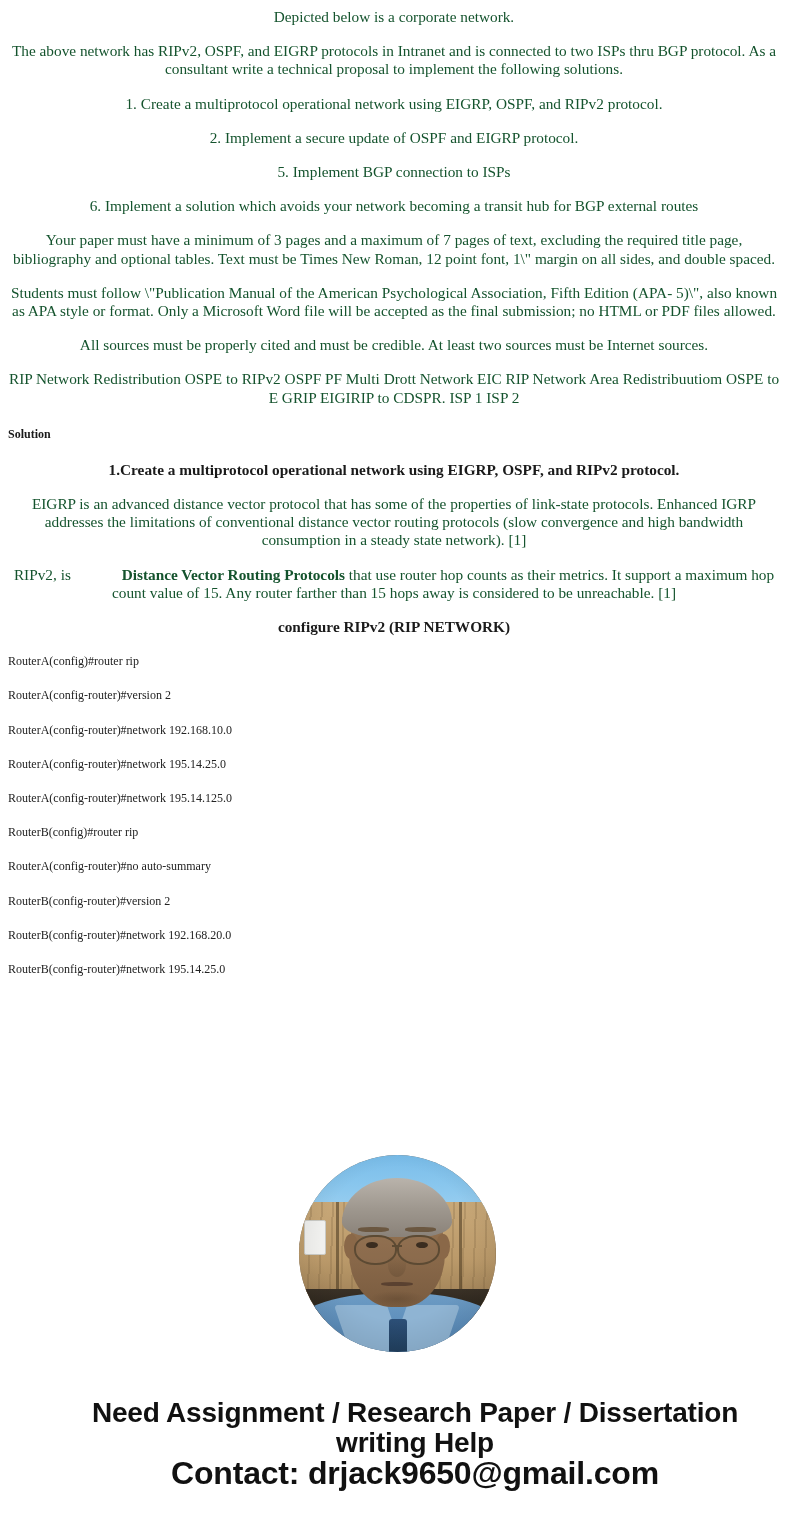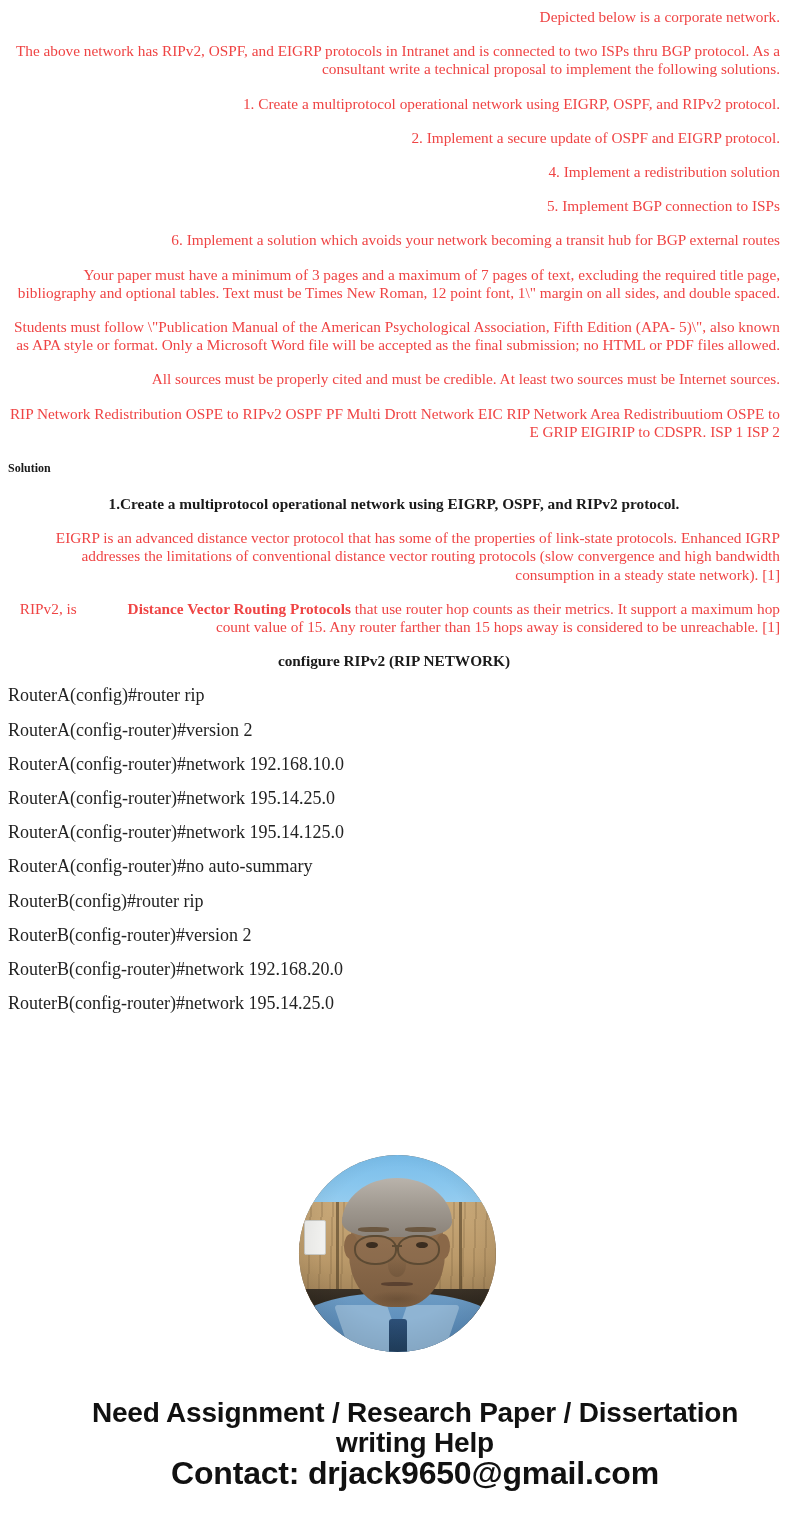--- a/index.html
+++ b/index.html
@@ -29,22 +29,22 @@
     position: relative;
     padding: 0 14px 0 8px;
     box-sizing: border-box;
     width: 794px;
   }
 
   .para {
     font-size: 15.3px;
     line-height: 18.2px;
     margin: 0 0 16px 0;
-    color: #ef4444;
-    text-align: right;
+    color: #14532d;
+    text-align: center;
   }
 
   .para:first-child {
     padding-top: 8px;
   }
 
   .heading {
     font-size: 12px;
     line-height: 22px;
     font-weight: bold;
@@ -56,21 +56,21 @@
   .subheading {
     font-size: 15.3px;
     line-height: 18.2px;
     font-weight: bold;
     margin: 0 0 16px 0;
     color: #1a1a1a;
     text-align: center;
   }
 
   .cli {
-    font-size: 18px;
+    font-size: 12px;
     line-height: 18.2px;
     margin: 0 0 16px 0;
     color: #222222;
     white-space: pre-wrap;
   }
 
   .bold-inline {
     font-weight: bold;
     margin-left: 47px;
   }
@@ -320,21 +320,20 @@
 <div class="page">
 
   <div class="doc-body">
 
     <p class="para">Depicted below is a corporate network.</p>
 
     <p class="para">The above network has RIPv2, OSPF, and EIGRP protocols in Intranet and is connected to two ISPs thru BGP protocol. As a consultant write a technical proposal to implement the following solutions.</p>
 
     <p class="para">1. Create a multiprotocol operational network using EIGRP, OSPF, and RIPv2 protocol.</p>
     <p class="para">2. Implement a secure update of OSPF and EIGRP protocol.</p>
-    <p class="para">4. Implement a redistribution solution</p>
     <p class="para">5. Implement BGP connection to ISPs</p>
     <p class="para">6. Implement a solution which avoids your network becoming a transit hub for BGP external routes</p>
 
     <p class="para">Your paper must have a minimum of 3 pages and a maximum of 7 pages of text, excluding the required title page, bibliography and optional tables. Text must be Times New Roman, 12 point font, 1\" margin on all sides, and double spaced.</p>
 
     <p class="para">Students must follow \"Publication Manual of the American Psychological Association, Fifth Edition (APA- 5)\", also known as APA style or format. Only a Microsoft Word file will be accepted as the final submission; no HTML or PDF files allowed.</p>
 
     <p class="para">All sources must be properly cited and must be credible. At least two sources must be Internet sources.</p>
 
     <p class="para">RIP Network Redistribution OSPE to RIPv2 OSPF PF Multi Drott Network EIC RIP Network Area Redistribuutiom OSPE to E GRIP EIGIRIP to CDSPR. ISP 1 ISP 2</p>
@@ -347,22 +346,22 @@
 
     <p class="para"><span>RIPv2, is </span><span class="bold-inline">Distance Vector Routing Protocols</span><span> that use router hop counts as their metrics. It support a maximum hop count value of 15. Any router farther than 15 hops away is considered to be unreachable. [1]</span></p>
 
     <p class="subheading">configure RIPv2 (RIP NETWORK)</p>
 
     <p class="cli">RouterA(config)#router rip</p>
     <p class="cli">RouterA(config-router)#version 2</p>
     <p class="cli">RouterA(config-router)#network 192.168.10.0</p>
     <p class="cli">RouterA(config-router)#network 195.14.25.0</p>
     <p class="cli">RouterA(config-router)#network 195.14.125.0</p>
+    <p class="cli">RouterB(config)#router rip</p>
     <p class="cli">RouterA(config-router)#no auto-summary</p>
-    <p class="cli">RouterB(config)#router rip</p>
     <p class="cli">RouterB(config-router)#version 2</p>
     <p class="cli">RouterB(config-router)#network 192.168.20.0</p>
     <p class="cli">RouterB(config-router)#network 195.14.25.0</p>
 
   </div>
 
   <div class="fade-mask"></div>
 
   <div class="avatar-wrap">
     <div class="avatar">

